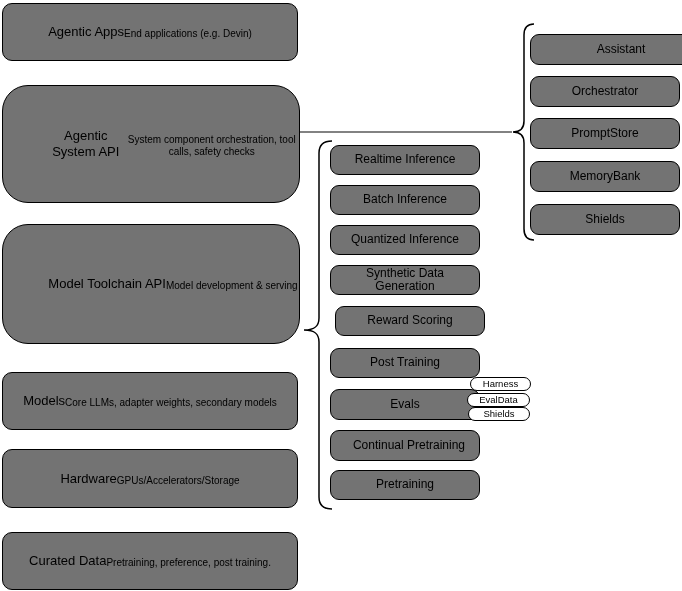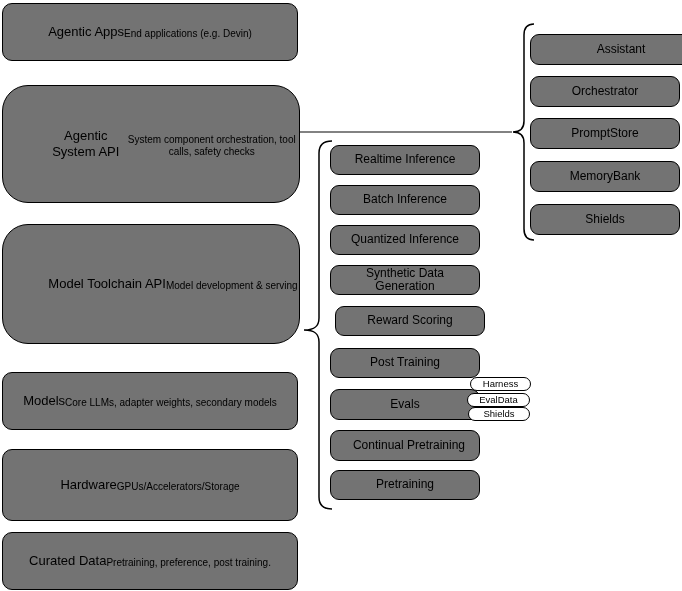--- a/index.html
+++ b/index.html
@@ -90,21 +90,21 @@
   <div class="node left-box r-lg" style="left:2px; top:224px; width:298px; height:120px;">
     <div class="title">Model Toolchain API</div>
     <div class="subtitle">Model development &amp; serving</div>
   </div>
 
   <div class="node left-box" style="left:2px; top:372px; width:296px; height:58px;">
     <div class="title">Models</div>
     <div class="subtitle">Core LLMs, adapter weights, secondary models</div>
   </div>
 
-  <div class="node left-box" style="left:2px; top:449px; width:296px; height:72px;">
+  <div class="node left-box" style="left:2px; top:449px; width:296px; height:59px;">
     <div class="title">Hardware</div>
     <div class="subtitle">GPUs/Accelerators/Storage</div>
   </div>
 
   <div class="node left-box" style="left:2px; top:532px; width:296px; height:58px;">
     <div class="title">Curated Data</div>
     <div class="subtitle">Pretraining, preference, post training.</div>
   </div>
 
   <div class="node small-node" style="left:330px; top:145px; width:150px; height:30px;">Realtime Inference</div>

